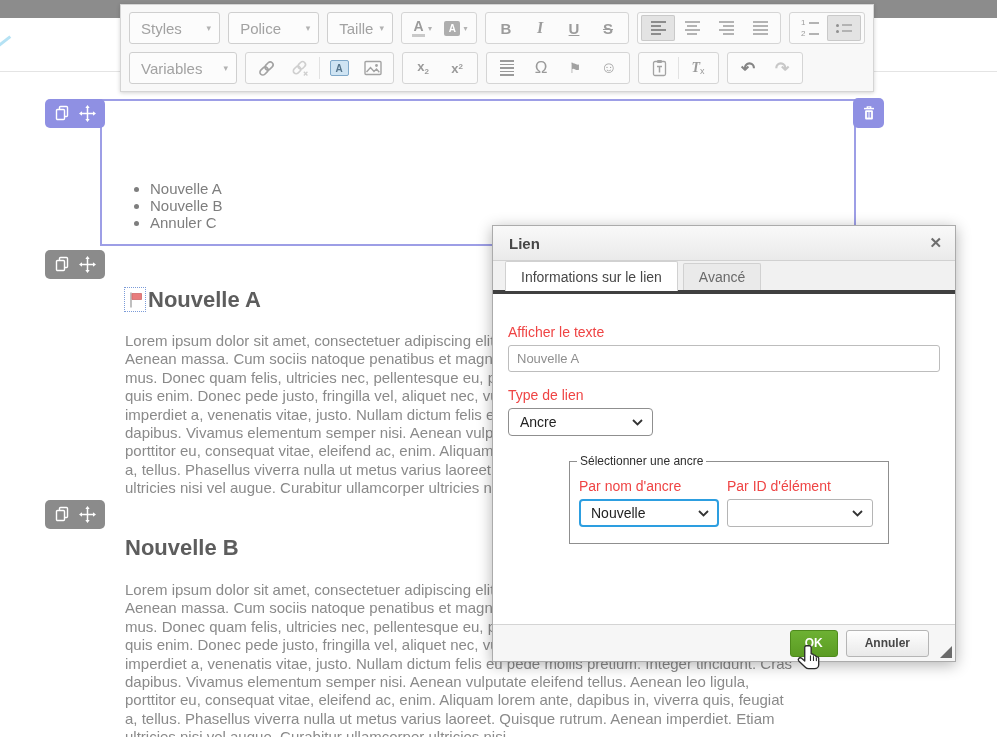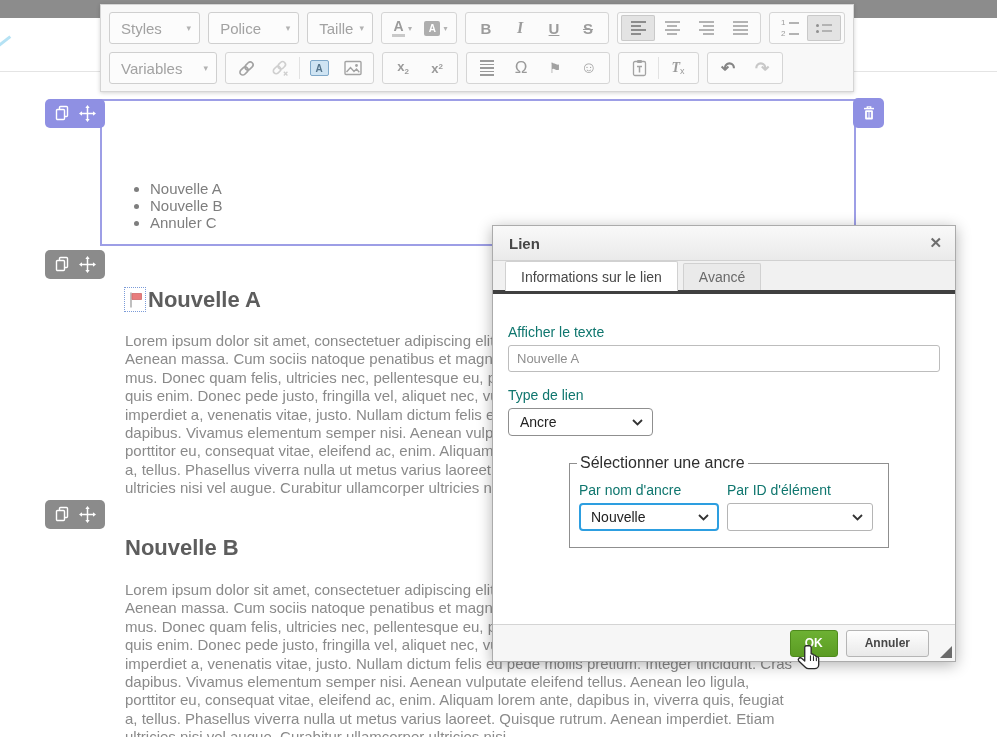--- a/index.html
+++ b/index.html
@@ -4,21 +4,21 @@
 <style>
   html,body{margin:0;padding:0;background:#fff;}
   .stage{position:relative;width:997px;height:737px;overflow:hidden;background:#fff;
          font-family:"Liberation Sans",sans-serif;}
   
   .top-strip{position:absolute;left:0;top:0;width:997px;height:18px;background:#8c8c8c;}
   .hairline{position:absolute;left:0;top:71px;width:997px;height:1px;background:#e4e4e4;}
   .blue-mark{position:absolute;left:-4px;top:40px;width:16px;height:3px;background:#b5e2f4;transform:rotate(-38deg);}
 
   
-  .toolbar{position:absolute;left:100px;top:4px;width:754px;height:88px;box-sizing:border-box;
+  .toolbar{position:absolute;left:120px;top:4px;width:754px;height:88px;box-sizing:border-box;
            background:#f8f8f8;border:1px solid #d5d5d5;box-shadow:0 1px 4px rgba(0,0,0,.18);
            padding:5px 8px;display:flex;flex-direction:column;gap:4px;z-index:5;}
   .trow{display:flex;align-items:center;gap:8px;height:37px;}
   .combo{height:32px;box-sizing:border-box;background:#fcfcfc;border:1px solid #cfcfcf;border-radius:3px;
          display:flex;align-items:center;justify-content:space-between;padding:0 8px 0 11px;
          color:#a2a2a2;font-size:15px;}
   .combo .caret{font-size:9px;color:#b2b2b2;margin-left:6px;}
   .w-styles{width:108px}.w-police{width:108px}.w-taille{width:72px}.w-vars{width:108px}
   .tgroup{height:32px;box-sizing:border-box;border:1px solid #d5d5d5;border-radius:3px;background:#fbfbfb;
           display:flex;align-items:center;padding:0 3px;}
@@ -89,33 +89,33 @@
              display:flex;align-items:center;padding:0 13px 0 16px;}
   .dlg-title .t{flex:1;font-size:15px;font-weight:bold;color:#474747;}
   .dlg-close{font-size:15px;font-weight:bold;color:#6e6e6e;}
   .dlg-tabs{height:33px;box-sizing:border-box;background:#f1f1f1;border-bottom:4px solid #404040;
             display:flex;align-items:flex-end;padding-left:12px;}
   .tab{box-sizing:border-box;display:flex;align-items:center;padding:0 15px;font-size:14px;
        border:1px solid #d1d1d1;border-bottom:none;margin-right:5px;border-radius:2px 2px 0 0;}
   .tab.active{height:30px;background:#fff;color:#474747;position:relative;top:1px;}
   .tab.inactive{height:27px;background:#eaeaea;color:#6a6a6a;}
   .dlg-body{padding:30px 15px 0;}
-  .field-label{font-size:14px;color:#0f766e;margin-bottom:5px;}
+  .field-label{font-size:14px;color:#ef4444;margin-bottom:5px;}
   .text-input{display:block;width:100%;height:27px;box-sizing:border-box;border:1px solid #bdbdbd;
               border-radius:3px;padding:0 8px;font-size:13px;color:#8f8f8f;background:#fff;
               font-family:"Liberation Sans",sans-serif;outline:none;}
   .gap14{height:15px;}
   .sel{box-sizing:border-box;height:28px;border:1px solid #8f8f8f;border-radius:4px;background:#fff;
        display:flex;align-items:center;justify-content:space-between;padding:0 9px 0 11px;
        font-size:14px;color:#222;}
   .link-type{width:145px;}
   .gap18{height:18px;}
   .anchor-fs{margin:0 0 0 61px;width:320px;box-sizing:border-box;border:1px solid #8f8f8f;
              padding:4px 9px 16px;}
-  .anchor-fs legend{font-size:16px;color:#2e2e2e;padding:0 3px;margin-left:-2px;}
+  .anchor-fs legend{font-size:12px;color:#2e2e2e;padding:0 3px;margin-left:-2px;}
   .anchor-cols{display:flex;gap:8px;margin-top:6px;}
   .acol1{width:140px;}.acol2{width:146px;}
   .sel.focus{border:2px solid #2d9ee0;padding:0 8px 0 10px;}
   .sel.light{border:1px solid #b5b5b5;border-radius:3px;}
   .dlg-footer{position:absolute;left:0;bottom:0;width:100%;height:37px;box-sizing:border-box;
               background:#f6f6f6;border-top:1px solid #d4d4d4;display:flex;align-items:center;
               justify-content:flex-end;gap:8px;padding-right:26px;}
   .btn{height:27px;box-sizing:border-box;border-radius:3px;font-size:12px;font-weight:bold;
        display:flex;align-items:center;}
   .btn-ok{padding:0 14px;background:linear-gradient(#6db133,#5b9c23);border:1px solid #4e8a1c;color:#fff;}

